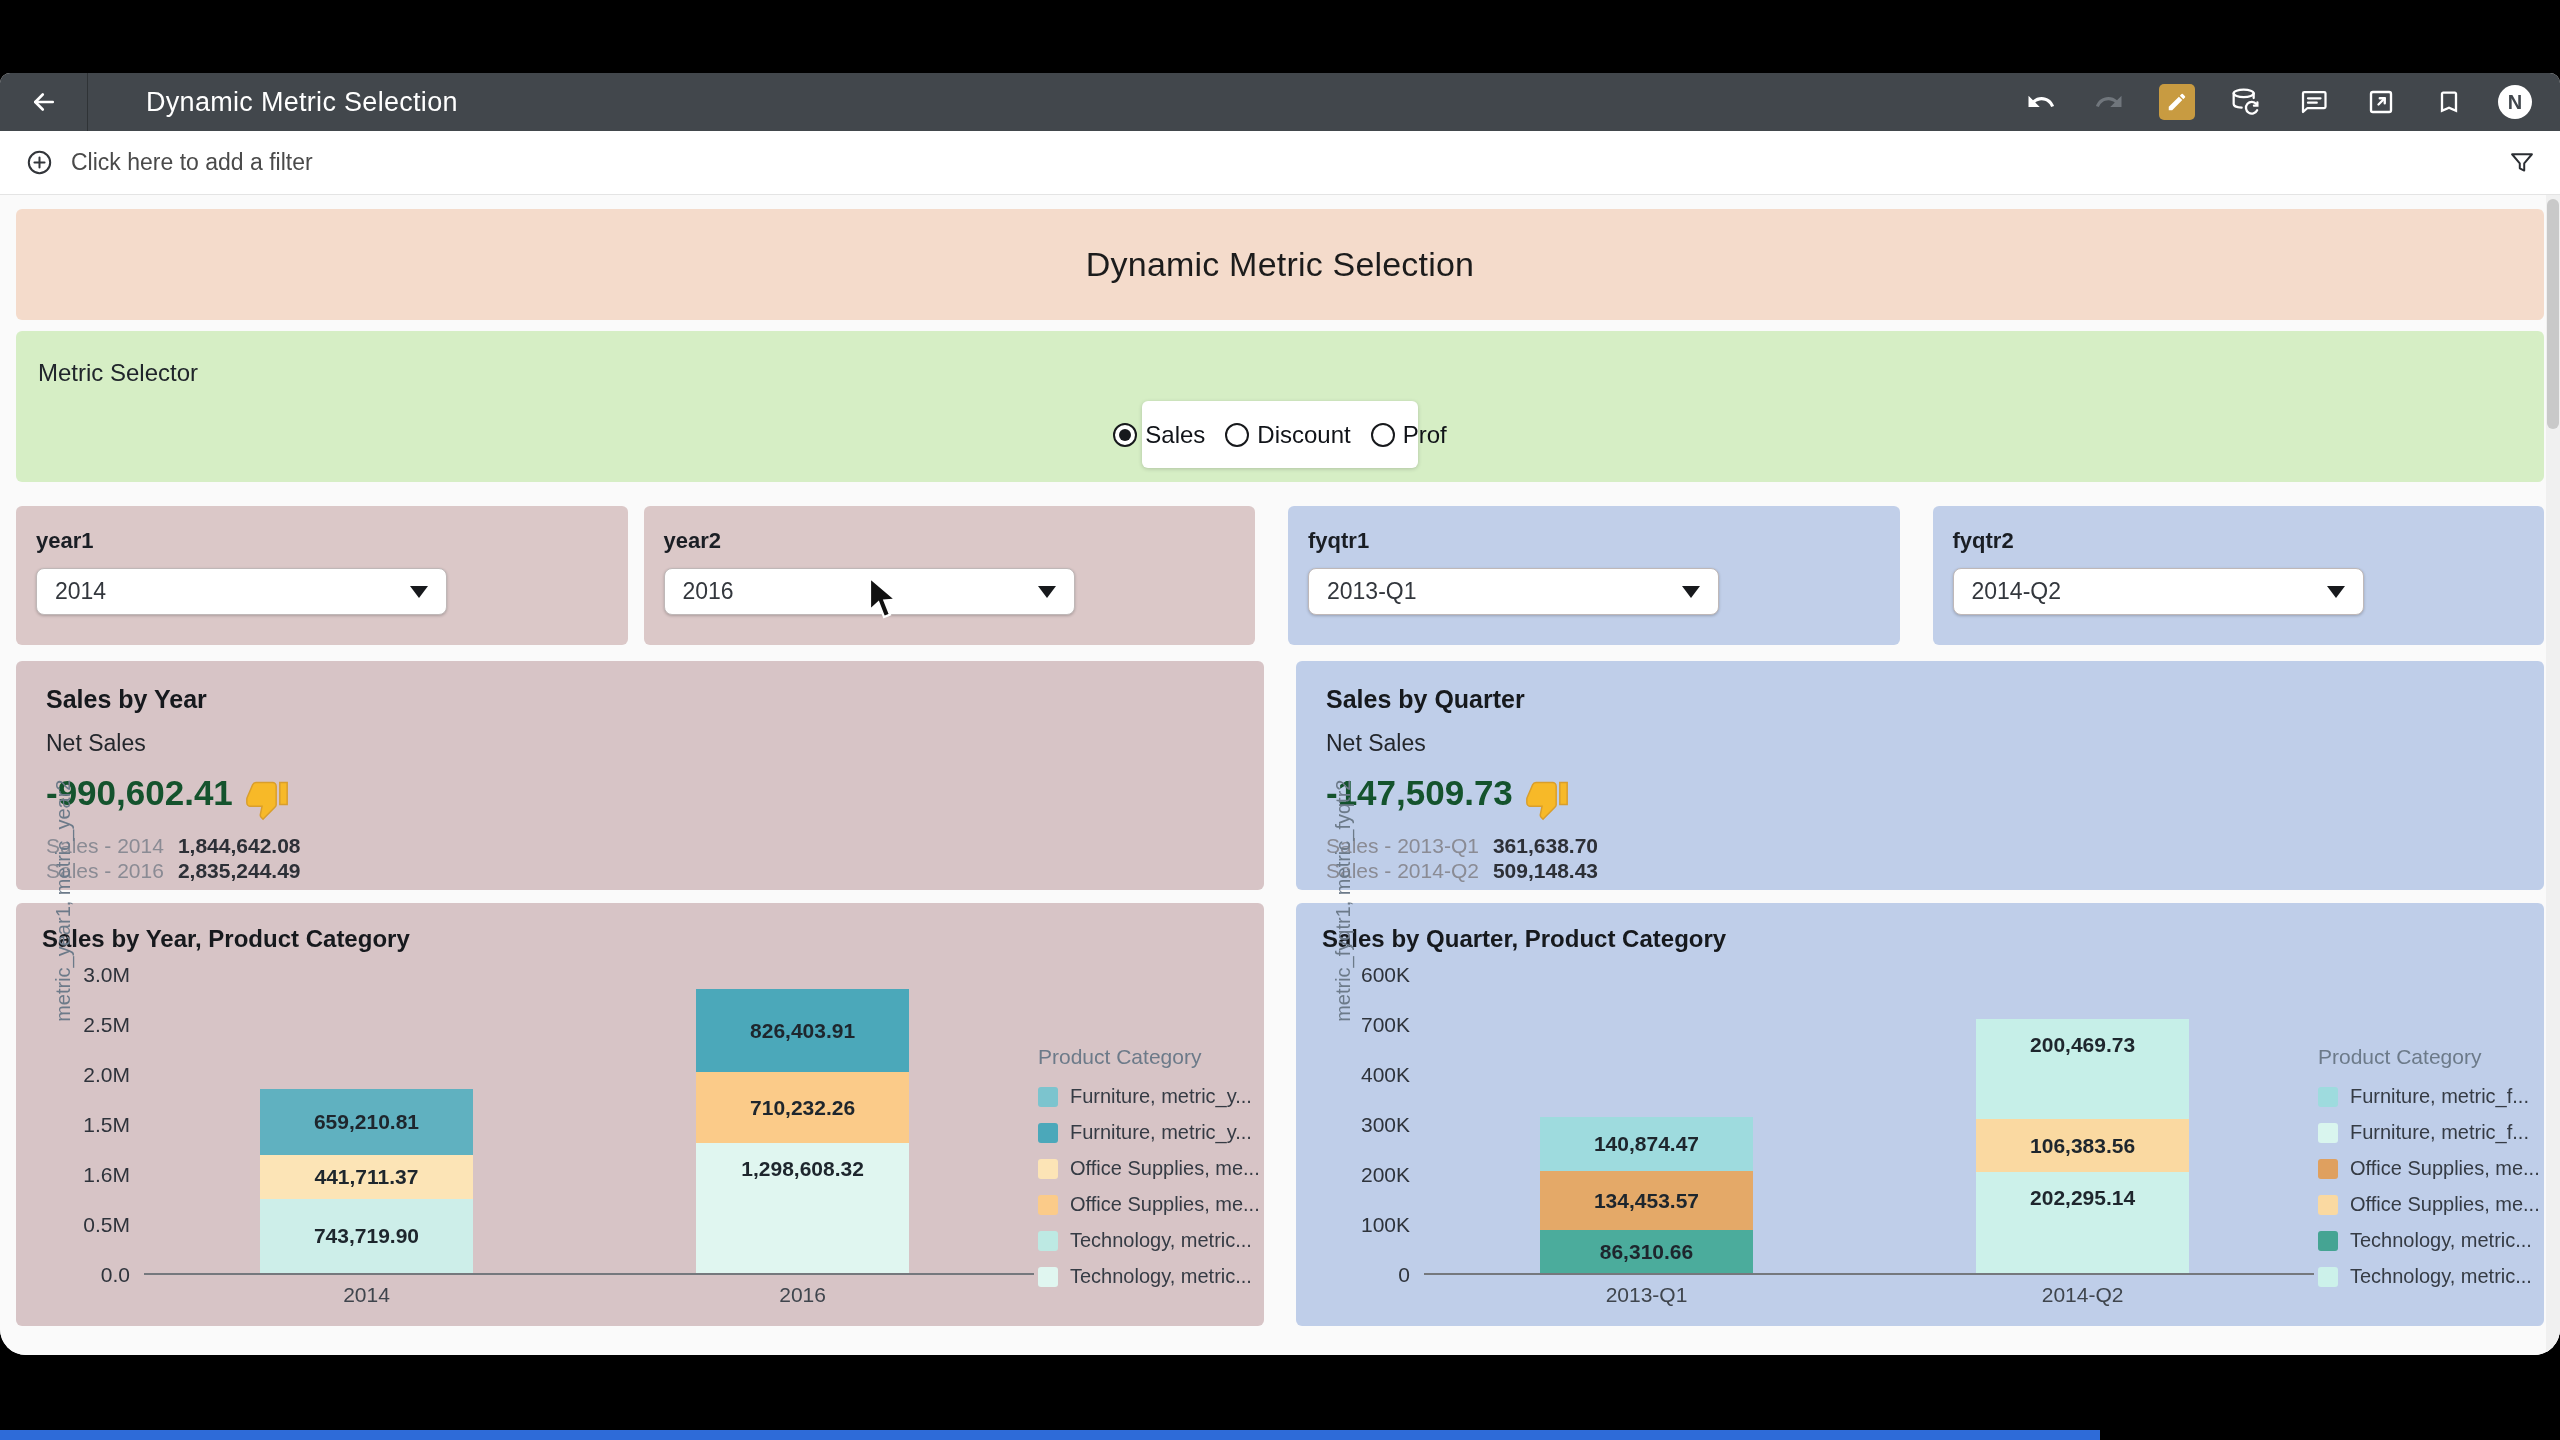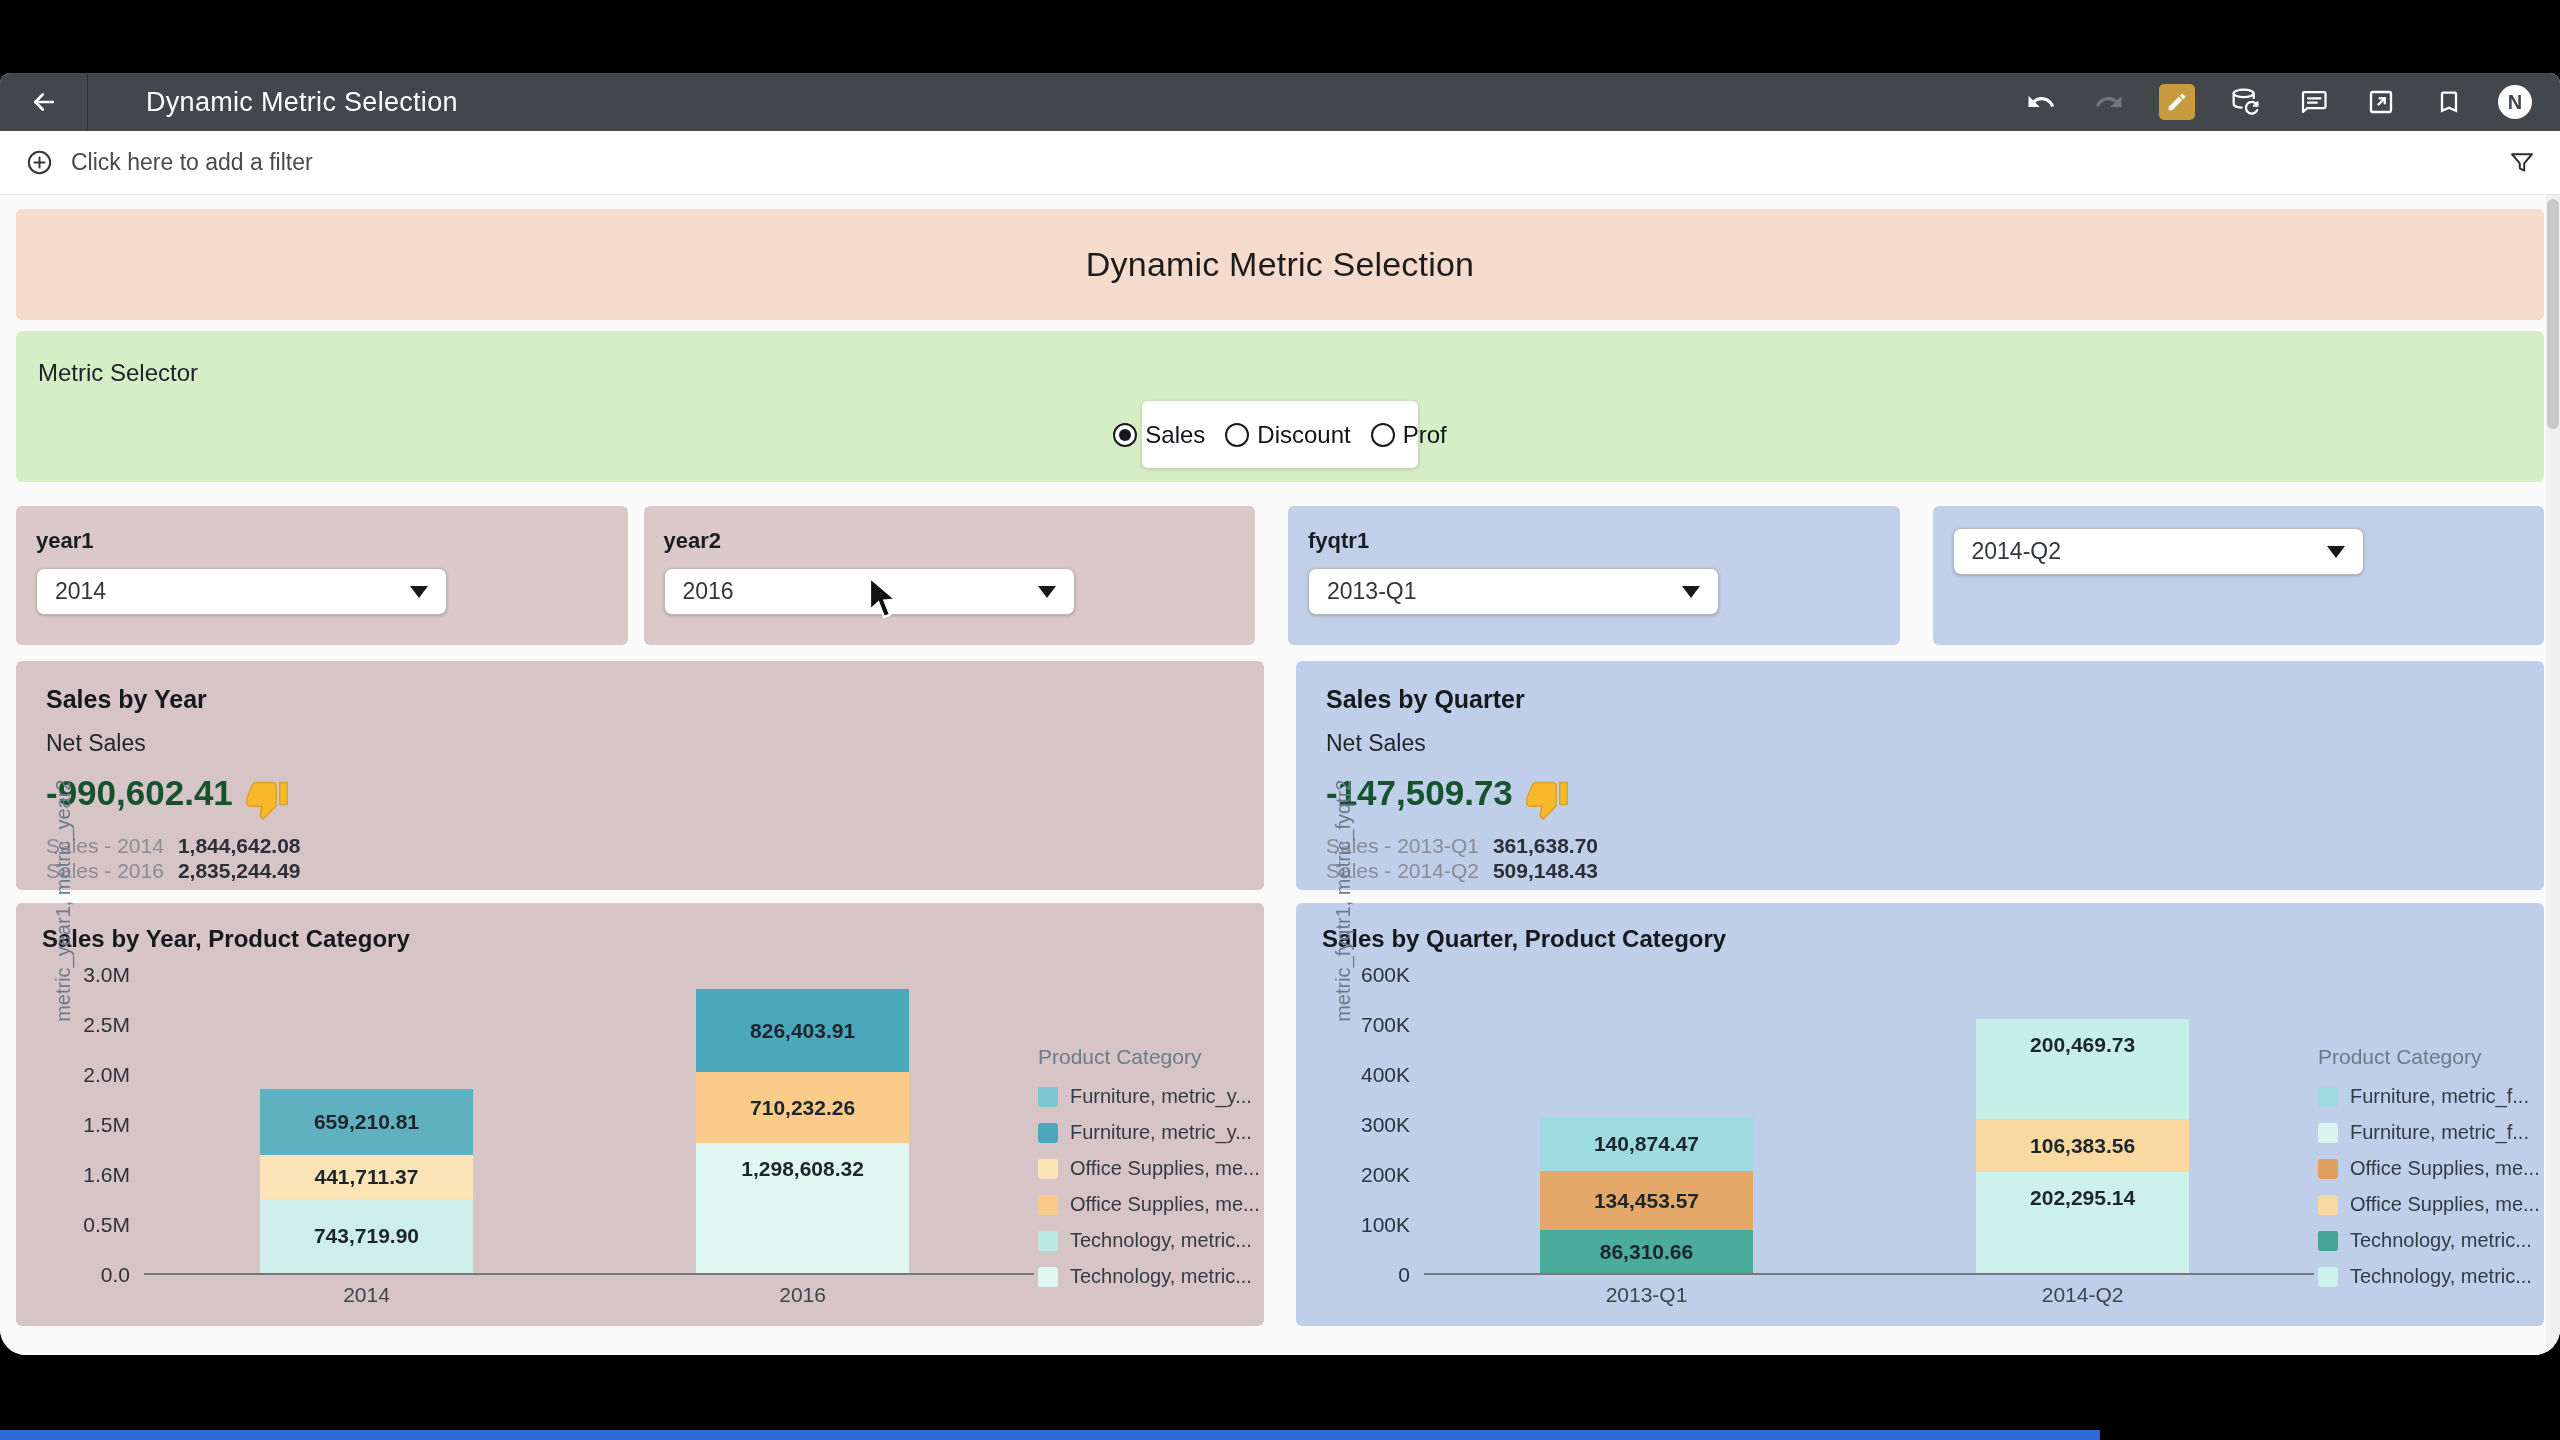--- a/index.html
+++ b/index.html
@@ -214,20 +214,21 @@
           </div>
         </div>
         <div class="card dd-card dd-blue" style="flex: 1 1 0%; margin-right: 33px;">
           <div class="dd-label">fyqtr1</div>
           <div class="select">
             <span class="val">2013-Q1</span>
             <span class="caret"></span>
           </div>
         </div>
         <div class="card dd-card dd-blue" style="flex: 1 1 0%; margin-right: 0px;">
+          <div class="dd-label">fyqtr2</div>
           <div class="select">
             <span class="val">2014-Q2</span>
             <span class="caret"></span>
           </div>
         </div>
       </div>
 
     <div class="kpi-row" id="kpi-row">
         <div class="card kpi theme-pink">
           <div class="k-title">Sales by Year</div>

